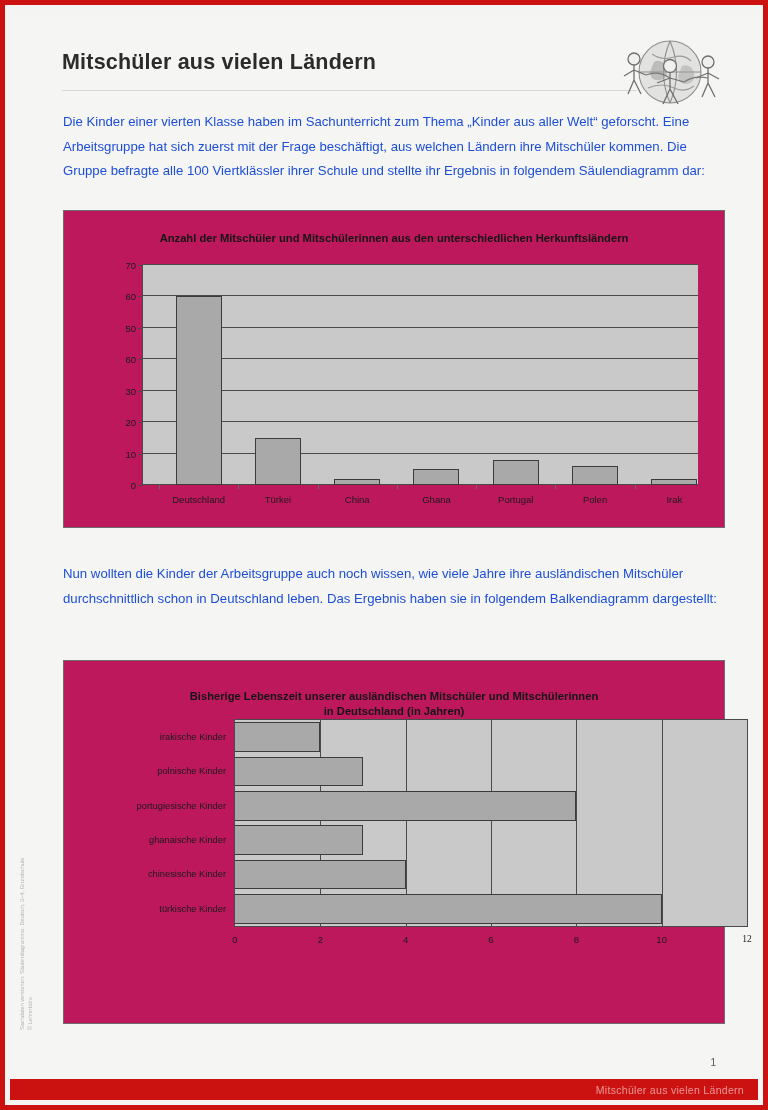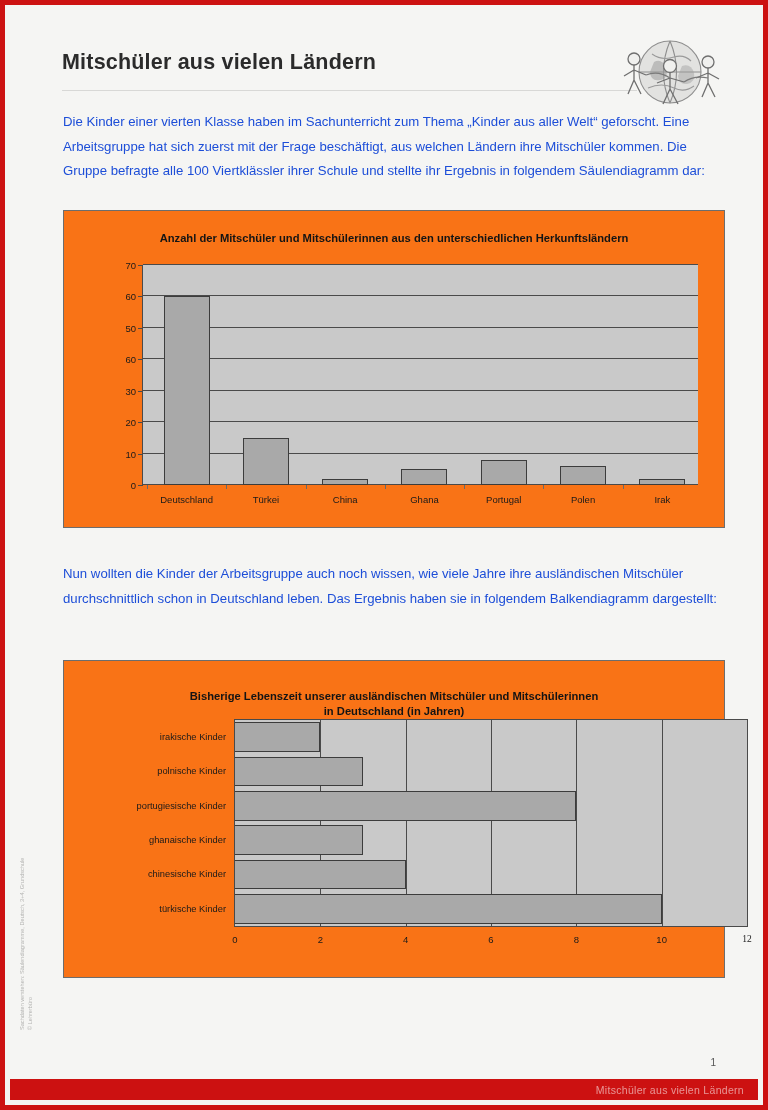--- a/index.html
+++ b/index.html
@@ -72,26 +72,26 @@
     color: #1d4ed8;
   }
   #intro-paragraph { top: 100px; }
   #middle-paragraph { top: 552px; }
 
   
   .chart-frame {
     position: absolute;
     left: 53px;
     width: 662px;
-    background: #f97316;
+    background: #be185d;
     border: 1px solid #6d6d6d;
     box-sizing: border-box;
   }
   #chart-1-frame { top: 200px; height: 318px; }
-  #chart-2-frame { top: 650px; height: 318px; }
+  #chart-2-frame { top: 650px; height: 364px; }
 
   .chart-title {
     position: absolute;
     left: 0;
     right: 0;
     text-align: center;
     font-size: 11.2px;
     font-weight: bold;
     color: #141414;
     line-height: 15px;
@@ -136,21 +136,21 @@
   .col-baseline {
     position: absolute;
     left: 0;
     bottom: 0;
     width: 100%;
     height: 0;
     border-top: 1.5px solid #4a4a4a;
   }
   .col-bars {
     position: absolute;
-    left: 4px;
+    left: 16px;
     bottom: 0;
     width: 100%;
     height: 100%;
     display: flex;
     align-items: flex-end;
   }
   .col-slot {
     flex: 1 1 0;
     height: 100%;
     position: relative;

